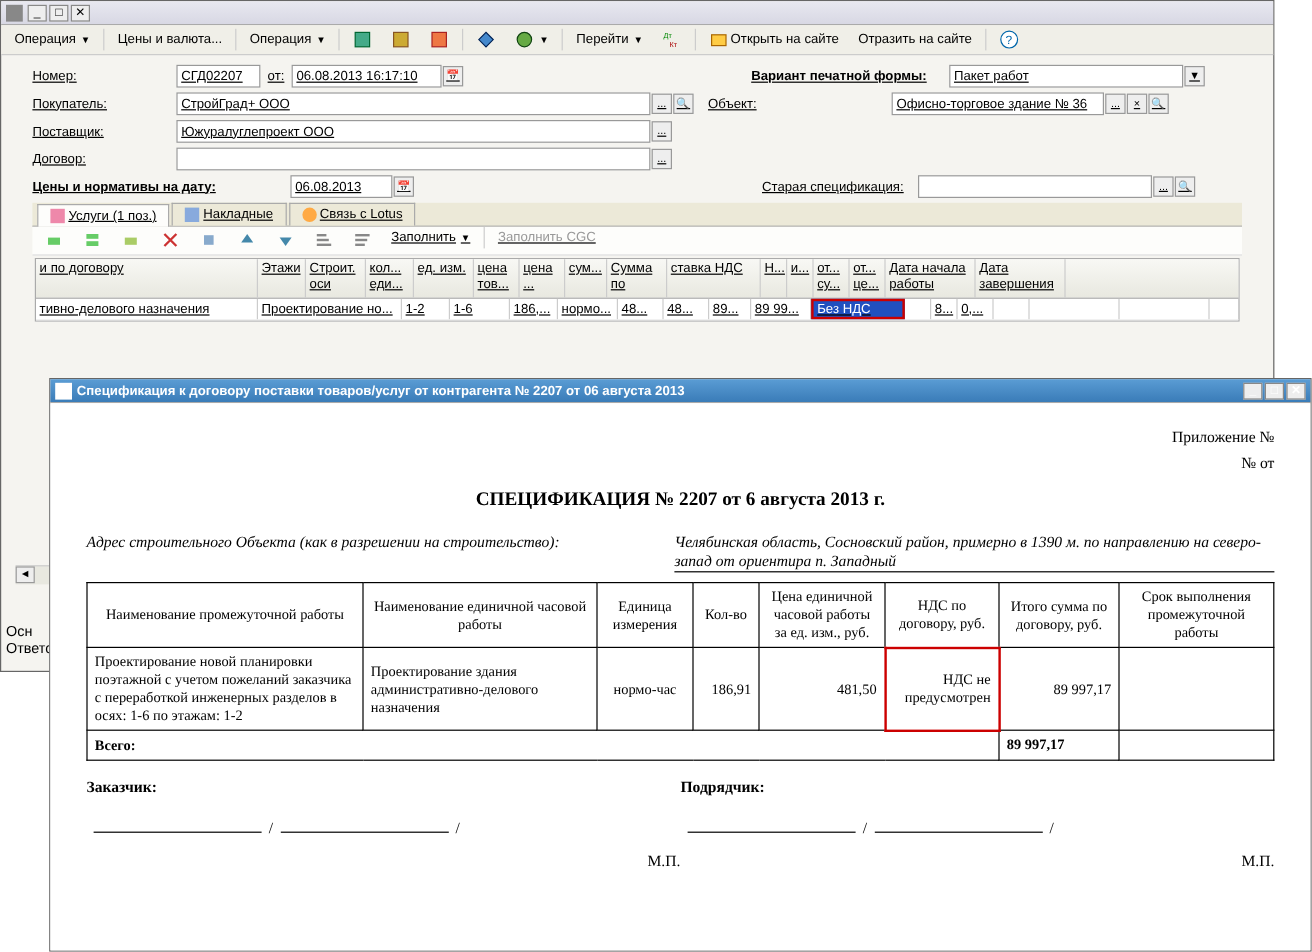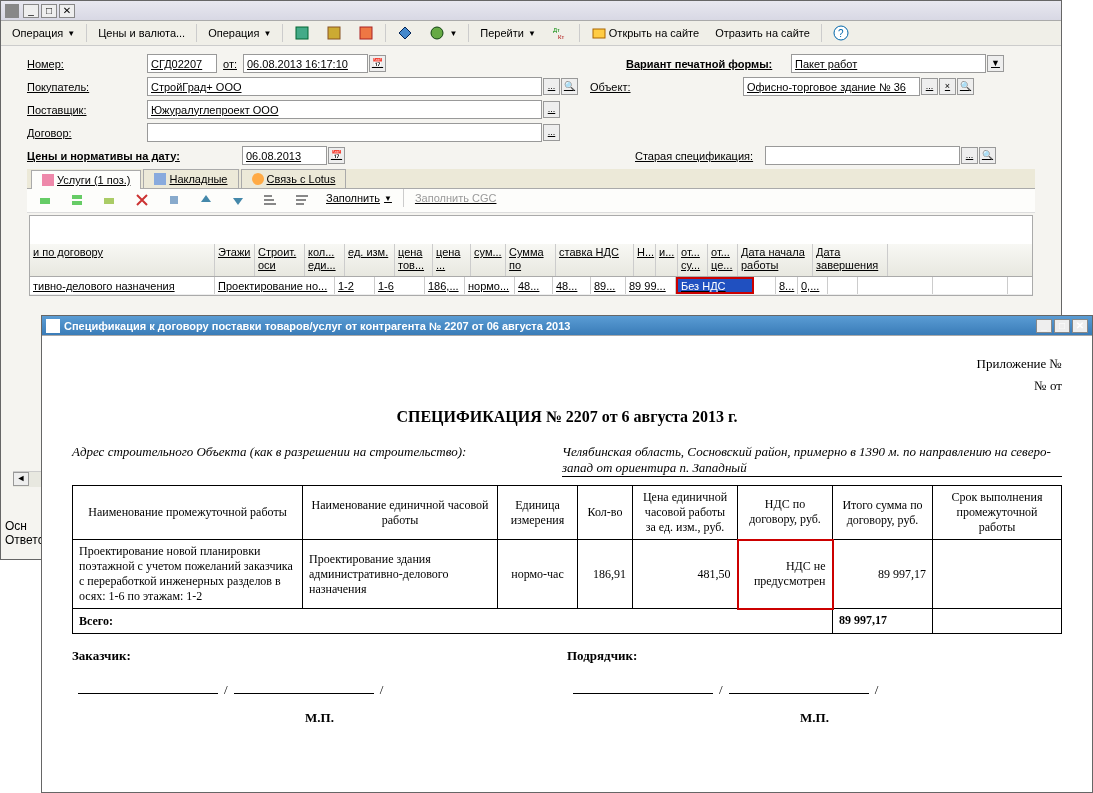--- a/index.html
+++ b/index.html
@@ -27,21 +27,21 @@
 .input-wide { width: 395px; }
 .input-mid { width: 195px; }
 .inbtn { width: 17px; height: 17px; border: 1px solid #999; background: #eee; margin-left: 1px; cursor: pointer; text-align: center; line-height: 15px; font-size: 9px; }
 .bold { font-weight: bold; }
 .tabs { display: flex; border-bottom: 1px solid #aaa; background: #ece9d8; padding-left: 4px; margin-top: 4px; }
 .tab { padding: 3px 10px; border: 1px solid #aaa; border-bottom: none; background: #ece9d8; margin-right: 2px; cursor: pointer; display: flex; align-items: center; gap: 3px; font-size: 11px; }
 .tab.active { background: #fdfdfb; position: relative; top: 1px; }
 .tabicon { width: 12px; height: 12px; }
 .subtoolbar { background: #fdfdfb; height: 24px; display: flex; align-items: flex-start; padding: 0 4px; gap: 2px; border-bottom: 1px solid #ddd; }
 .grid { border: 1px solid #aaa; background: #fff; margin: 2px; }
-.gridhdr { display: flex; background: linear-gradient(#f8f8f4, #e8e8e0); border-bottom: 1px solid #aaa; margin-top: 28px; }
+.gridhdr { display: flex; background: linear-gradient(#f8f8f4, #e8e8e0); border-bottom: 1px solid #aaa; }
 .gridrow { display: flex; border-bottom: 1px solid #eee; height: 18px; align-items: center; }
 .gcell { border-right: 1px solid #ccc; padding: 2px 3px; font-size: 11px; overflow: hidden; white-space: nowrap; text-overflow: ellipsis; height: 100%; display: flex; align-items: center; }
 .gridhdr .gcell { height: 32px; align-items: flex-start; padding-top: 2px; line-height: 13px; white-space: normal; }
 .vat-cell { background: #2050c0; color: #fff; border: 2px solid #c00; }
 .doc { padding: 20px 30px; font-family: 'Times New Roman', serif; font-size: 13px; background: #fff; height: calc(100% - 20px); overflow: hidden; }
 .doc-right { text-align: right; margin-bottom: 6px; }
 .doc-title { text-align: center; font-weight: bold; font-size: 16px; margin: 14px 0 18px; }
 .doc-addr-row { display: flex; margin-bottom: 8px; }
 .doc-addr-lbl { font-style: italic; width: 490px; }
 .doc-addr-val { font-style: italic; border-bottom: 1px solid #000; flex: 1; }
@@ -50,21 +50,21 @@
 .doctable th { font-weight: normal; text-align: center; }
 .doctable td { text-align: right; }
 .doctable td:first-child, .doctable td:nth-child(2) { text-align: left; }
 .doctable td:nth-child(3) { text-align: center; }
 .vat-doc { border: 2px solid #c00 !important; text-align: right; }
 .total-row td { font-weight: bold; }
 .sigs { display: flex; margin-top: 14px; }
 .sig { flex: 1; }
 .sig-lbl { font-weight: bold; margin-bottom: 18px; }
 .sig-line { border-bottom: 1px solid #000; display: inline-block; width: 140px; margin: 0 6px; }
-.stamp { text-align: center; margin-top: 12px; font-weight: bold; }
+.stamp { text-align: right; margin-top: 12px; }
 .bottom-labels { position: absolute; left: 4px; bottom: 12px; font-size: 12px; }
 svg { display: block; }
 .scrollbar-stub { height: 16px; background: #e8e8e0; border-top: 1px solid #ccc; margin: 2px; display: flex; }
 .scroll-arrow { width: 16px; height: 14px; border: 1px solid #999; background: #eee; text-align: center; font-size: 9px; }
 </style>
 </head>
 <body>
 
 <div class="window win1">
   <div class="titlebar">

